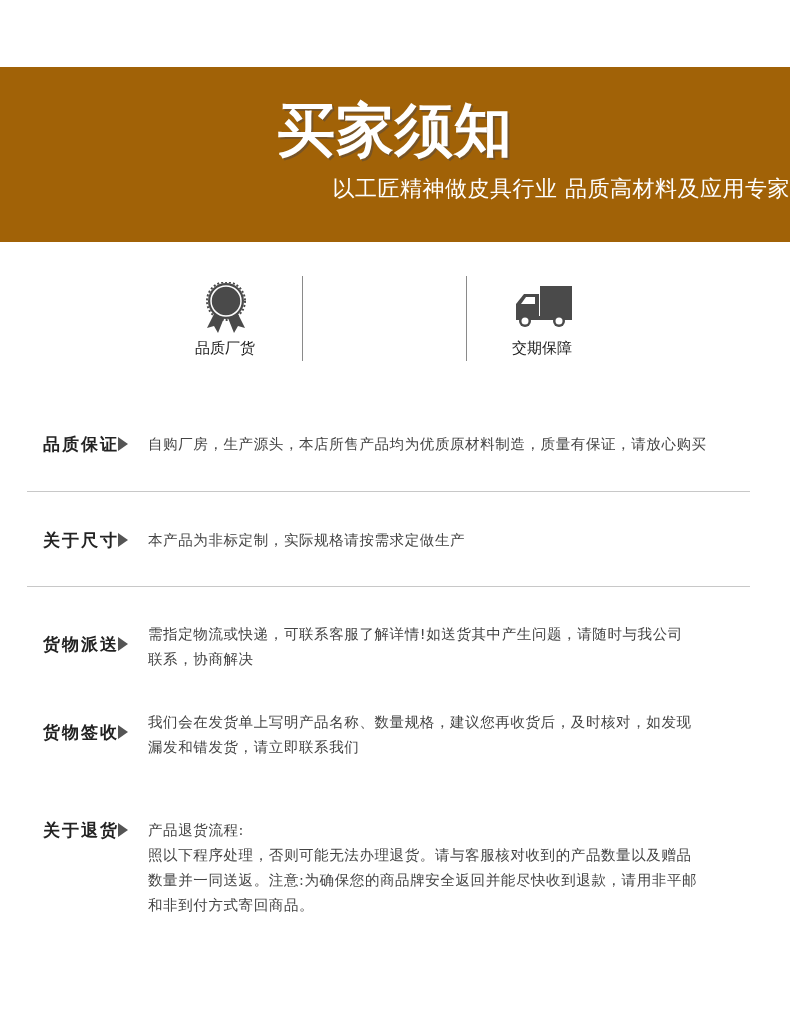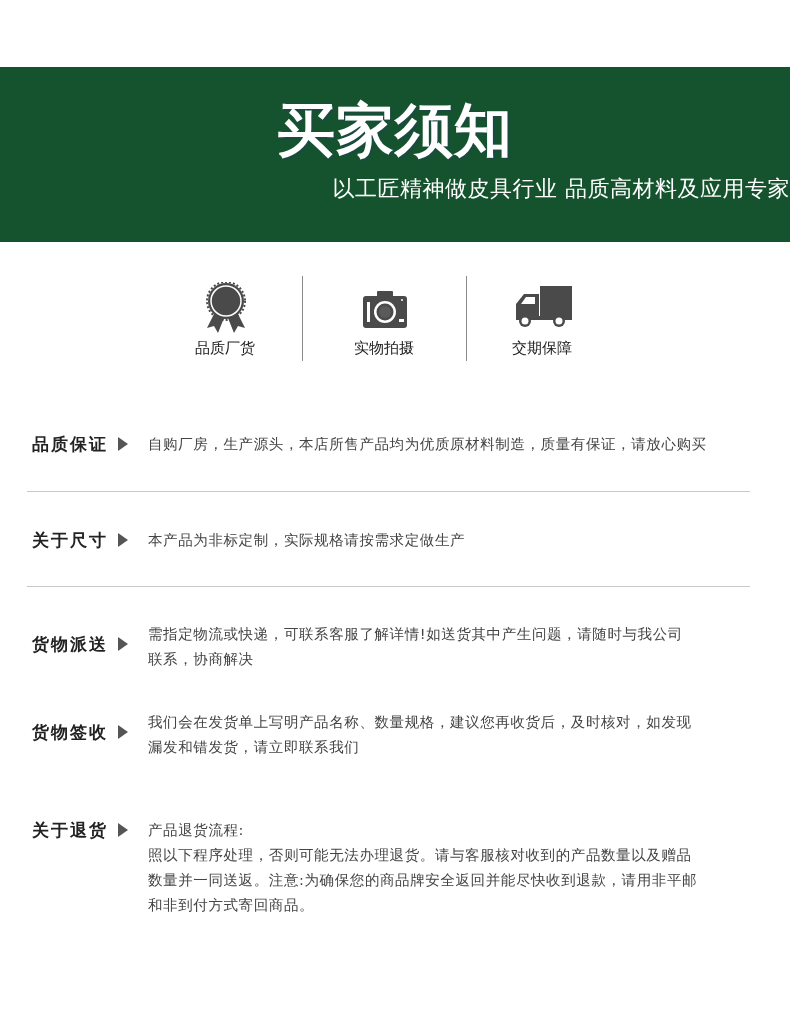--- a/index.html
+++ b/index.html
@@ -1,21 +1,21 @@
 <!DOCTYPE html>
 <html><head>
   <meta charset="utf-8">
   <style>
     * { margin: 0; padding: 0; box-sizing: border-box; }
     html, body { width: 790px; height: 1013px; background: #ffffff; overflow: hidden; }
     body { position: relative; font-family: "DejaVu Sans", "Liberation Sans", sans-serif; color: #333; }
 
     .banner {
       position: absolute; left: 0; top: 67px; width: 790px; height: 175px;
-      background: #14532d;
+      background: #a16207;
     }
     .banner-title {
       position: absolute; left: 0; top: 28px; width: 790px; text-align: center;
       font-size: 58px; font-weight: bold; color: #ffffff; letter-spacing: 1px;
       line-height: 70px;
       text-shadow: 2px 2px 0 rgba(40,60,100,0.35);
     }
     .banner-sub {
       position: absolute; left: 0; top: 107px; width: 790px; text-align: right;
       font-size: 22px; color: #ffffff; line-height: 30px; letter-spacing: 0.5px;
@@ -33,21 +33,21 @@
       font-size: 15px; color: #222; text-align: center; line-height: 20px;
     }
     .vdivider {
       position: absolute; top: 276px; width: 1px; height: 85px; background: #8a8a8a;
     }
 
     .row {
       position: absolute; left: 27px; width: 745px;
     }
     .row-label {
-      position: absolute; left: 5px; top: 0;
+      position: absolute; left: 16px; top: 0;
       font-size: 17px; font-weight: bold; color: #222; letter-spacing: 2px;
       line-height: 24px; white-space: nowrap;
     }
     .row-arrow {
       position: absolute; left: 91px; top: 5px;
       width: 0; height: 0;
       border-top: 7px solid transparent; border-bottom: 7px solid transparent;
       border-left: 10px solid #555;
     }
     .row-text {
@@ -74,33 +74,20 @@
       <polygon points="36,30 44,46 37,44 33,51 27,36" fill="#4a4a4a"></polygon>
       <circle cx="25" cy="19" r="18" fill="#4a4a4a"></circle>
       <circle cx="25" cy="19" r="19" fill="none" stroke="#4a4a4a" stroke-width="2" stroke-dasharray="2 2"></circle>
       <circle cx="25" cy="19" r="15" fill="none" stroke="#ffffff" stroke-width="1.5"></circle>
     </svg>
     <div class="feature-label">品质厂货</div>
   </div>
 
   <div class="vdivider" style="left:302px; top:0;"></div>
 
-  <div class="feature" style="left:335px; width:100px;">
-    <svg width="50" height="44" viewBox="0 0 50 44" style="margin-top:12px;">
-      <rect x="17" y="3" width="16" height="6" rx="1" fill="#4a4a4a"></rect>
-      <rect x="3" y="8" width="44" height="32" rx="3" fill="#4a4a4a"></rect>
-      <rect x="7" y="14" width="3" height="20" fill="#ffffff"></rect>
-      <circle cx="25" cy="24" r="11" fill="#ffffff"></circle>
-      <circle cx="25" cy="24" r="8.5" fill="#4a4a4a"></circle>
-      <circle cx="25" cy="24" r="6" fill="#5a5a5a"></circle>
-      <rect x="39" y="31" width="5" height="3" fill="#ffffff"></rect>
-      <circle cx="42" cy="12" r="1" fill="#ffffff"></circle>
-    </svg>
-    <div class="feature-label">实物拍摄</div>
-  </div>
 
   <div class="vdivider" style="left:466px; top:0;"></div>
 
   <div class="feature" style="left:493px; width:100px;">
     <svg width="62" height="44" viewBox="0 0 62 44" style="margin-top:8px;">
       <rect x="28" y="2" width="32" height="32" fill="#4a4a4a"></rect>
       <path d="M4 36 L4 20 L12 10 L27 10 L27 36 Z" fill="#4a4a4a"></path>
       <path d="M9 20 L14 13 L23 13 L23 20 Z" fill="#ffffff"></path>
       <rect x="4" y="32" width="56" height="4" fill="#4a4a4a"></rect>
       <circle cx="13" cy="37" r="6" fill="#4a4a4a"></circle>

